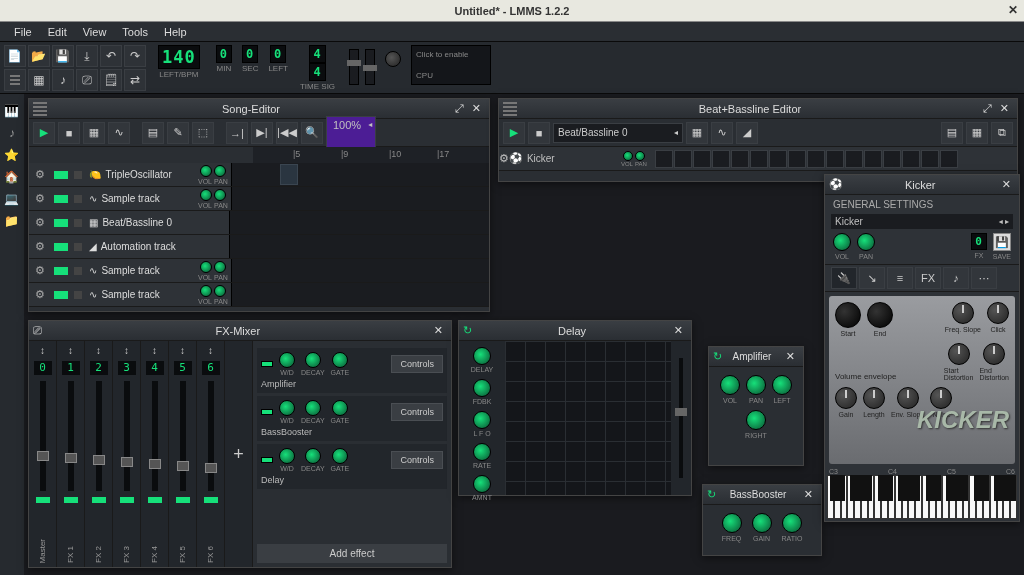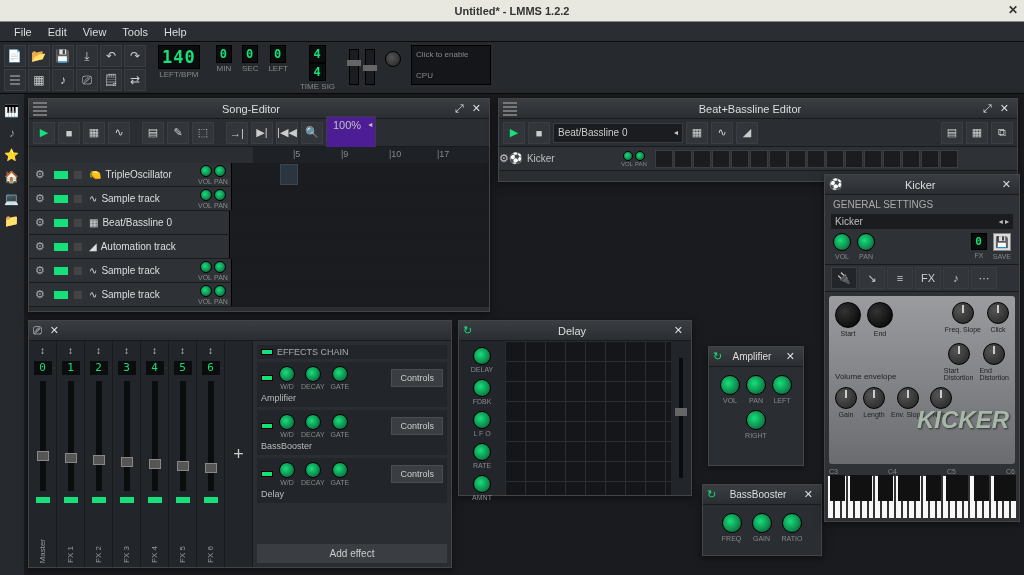--- a/index.html
+++ b/index.html
@@ -352,20 +352,21 @@
           <div class="bb-cell"></div>
           <div class="bb-cell"></div>
           <div class="bb-cell"></div>
         </div>
     </div>
   </div>
 
   <div class="win" style="left:4px;top:226px;width:424px;height:248px">
     <div class="win-title">
       <span style="padding-right:4px">⎚</span>
+      <span class="t">FX-Mixer</span>
       <span class="x">✕</span>
     </div>
     <div class="fx-body">
       <div id="fx-strips" style="display:flex">
           <div class="fx-strip">
      <div class="arrow">↕</div>
      <div class="num">0</div>
      <div class="fader">
               <div class="handle" style="top:70px"></div>
             </div>
@@ -422,24 +423,20 @@
      <div class="num">6</div>
      <div class="fader">
               <div class="handle" style="top:82px"></div>
             </div>
      <div class="led"></div>
      <div class="lbl2">FX 6</div>
    </div>
         </div>
       <div class="fx-plus">+</div>
       <div class="fx-chain" style="display:flex;flex-direction:column">
-        <div class="fx-chain-hdr">
-            <span class="green-led"></span>
-            <span>EFFECTS CHAIN</span>
-          </div>
         <div id="fx-slots">
             <div class="fx-slot">
       <div class="fx-slot-row">
                 <span class="green-led"></span>
                 <div class="kr">
                   <div class="knob" style="width:16px;height:16px"></div>
                   <div class="kl">W/D</div>
                 </div>
                 <div class="kr">
                   <div class="knob" style="width:16px;height:16px"></div>

